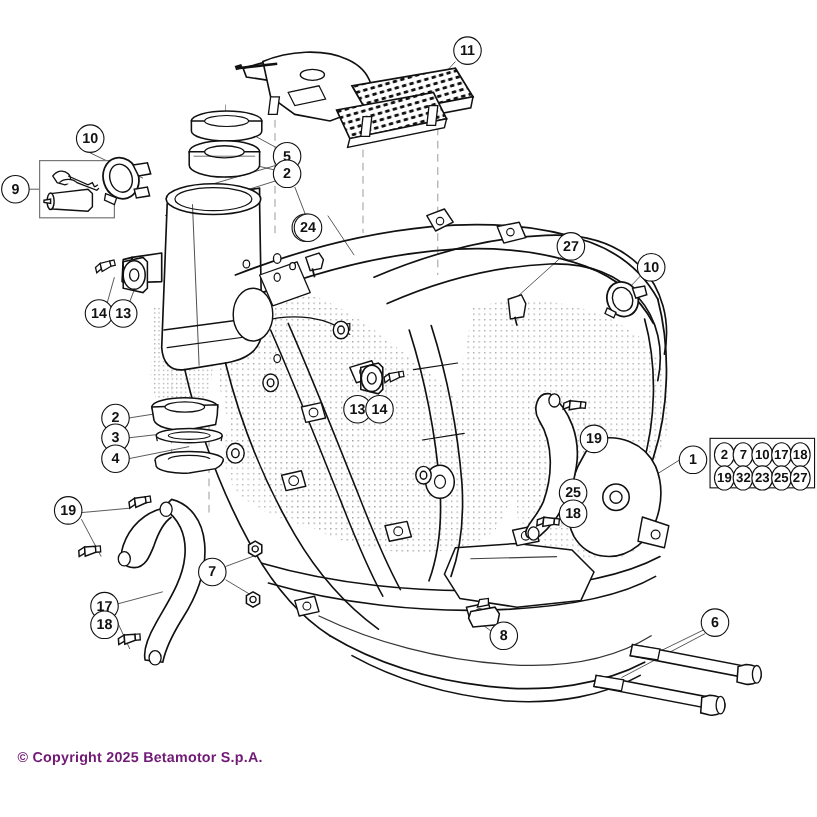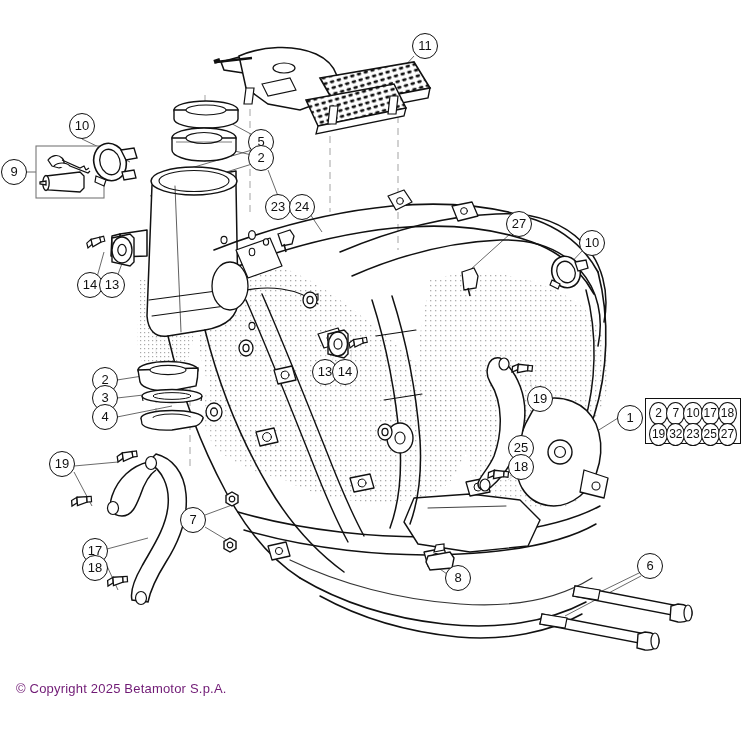--- a/index.html
+++ b/index.html
@@ -10,20 +10,21 @@
   }
   body {
     font-family: "Liberation Sans", sans-serif;
   }
   #page {
     position: relative;
     width: 743px;
     height: 743px;
     background: #ffffff;
     overflow: hidden;
+    font-weight: bold;
   }
   #diagram-svg {
     position: absolute;
     left: 0;
     top: 0;
     width: 743px;
     height: 743px;
   }
   .copyright {
     position: absolute;
@@ -441,21 +442,21 @@
     </g>
 
   </svg>
 
   <div class="callout" style="left:425px; top:46px;">11</div>
   <div class="callout" style="left:82px; top:126px;">10</div>
   <div class="callout" style="left:261px; top:142px;">5</div>
   <div class="callout" style="left:14px; top:172px;">9</div>
   <div class="callout" style="left:261px; top:158px;">2</div>
   <div class="callout" style="left:278px; top:207px;">23</div>
-  <div class="callout" style="left:302px; top:207px;">24</div>
+  <div class="callout" style="left:280px; top:207px;">24</div>
   <div class="callout" style="left:519px; top:224px;">27</div>
   <div class="callout" style="left:592px; top:243px;">10</div>
   <div class="callout" style="left:90px; top:285px;">14</div>
   <div class="callout" style="left:112px; top:285px;">13</div>
   <div class="callout" style="left:325px; top:372px;">13</div>
   <div class="callout" style="left:345px; top:372px;">14</div>
   <div class="callout" style="left:105px; top:380px;">2</div>
   <div class="callout" style="left:105px; top:398px;">3</div>
   <div class="callout" style="left:105px; top:417px;">4</div>
   <div class="callout" style="left:630px; top:418px;">1</div>

